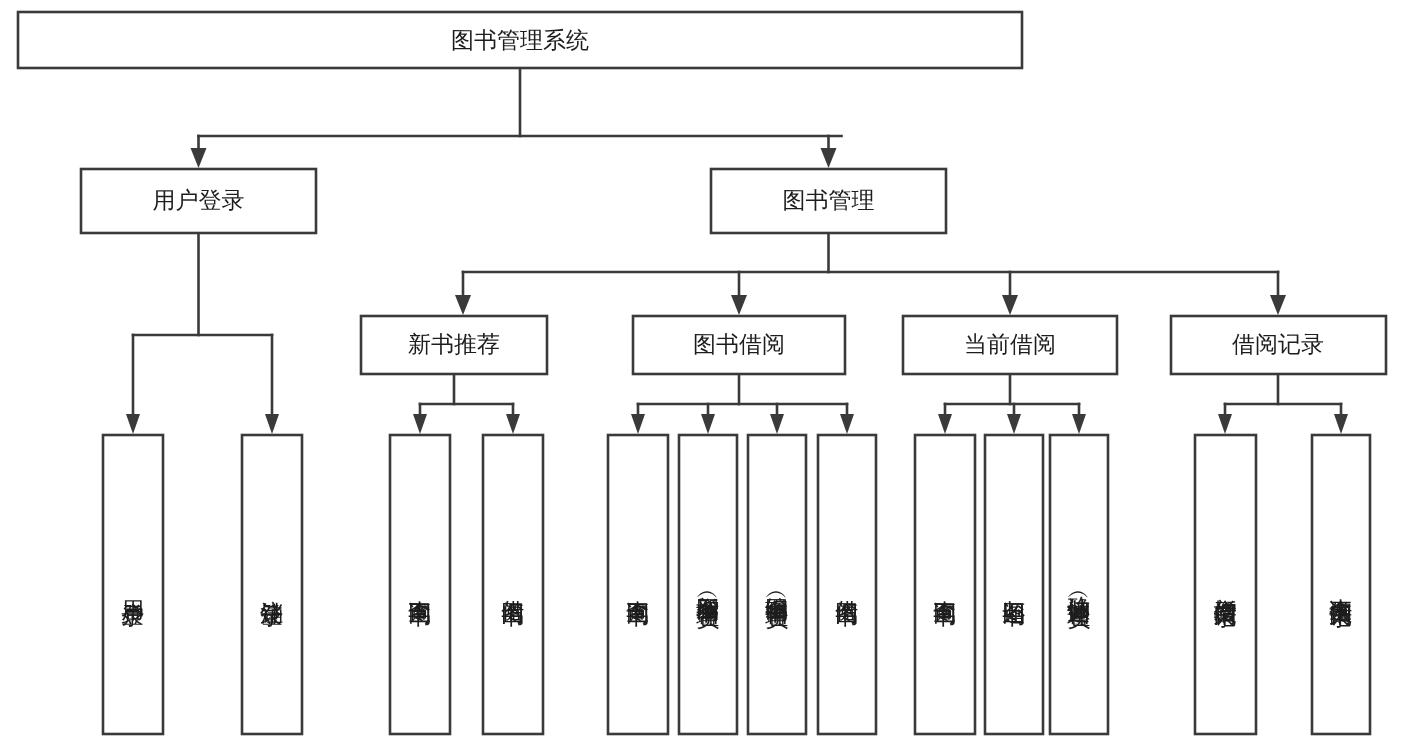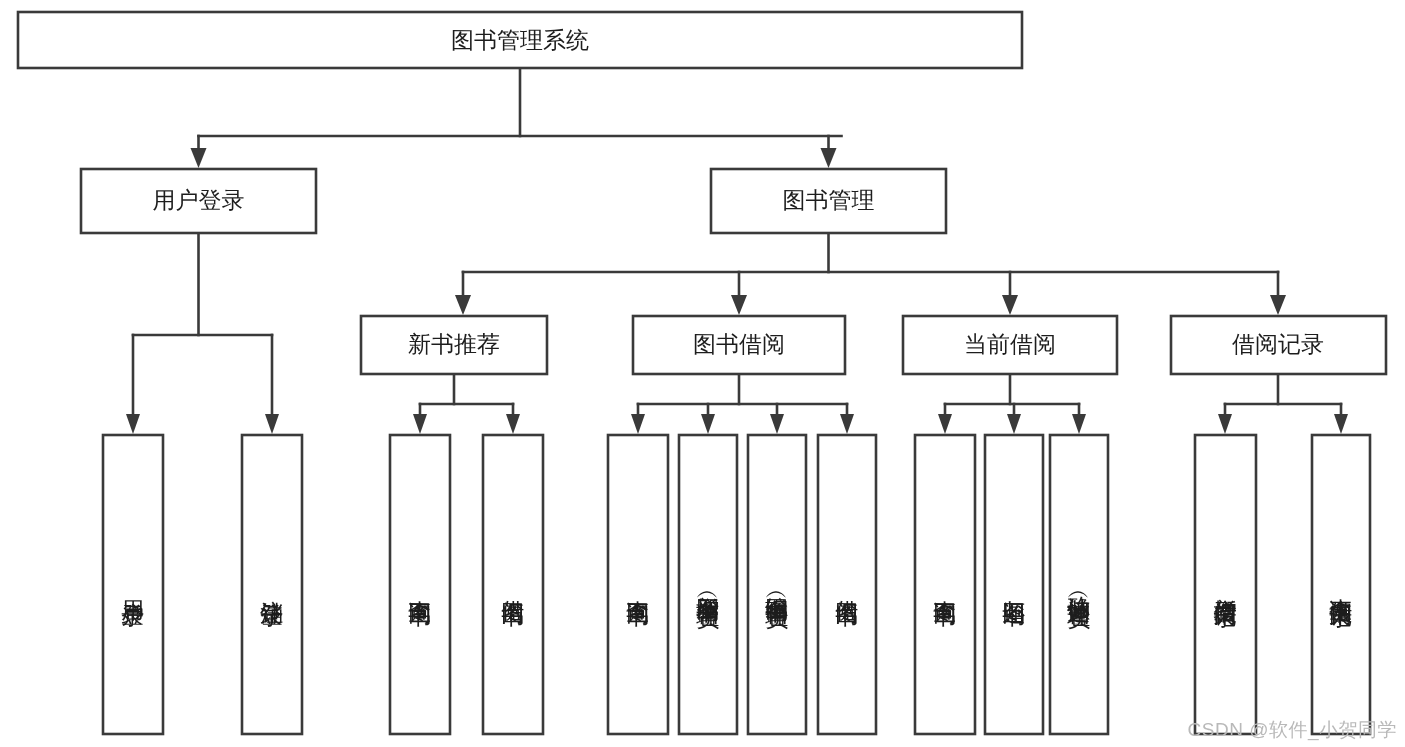--- a/index.html
+++ b/index.html
@@ -241,14 +241,13 @@
   <div class="vtext-holder" style="left:1050px; top:435px; width:58px; height:299px;">
     <div class="vtext">确认归还（管理员）</div>
   </div>
   <div class="vtext-holder" style="left:1195px; top:435px; width:61px; height:299px;">
     <div class="vtext">新增借阅记录</div>
   </div>
   <div class="vtext-holder" style="left:1312px; top:435px; width:58px; height:299px;">
     <div class="vtext">查询借阅记录</div>
   </div>
 
-  <div class="watermark">CSDN @软件_小贺同学</div>
 </div>
 
 </body></html>

